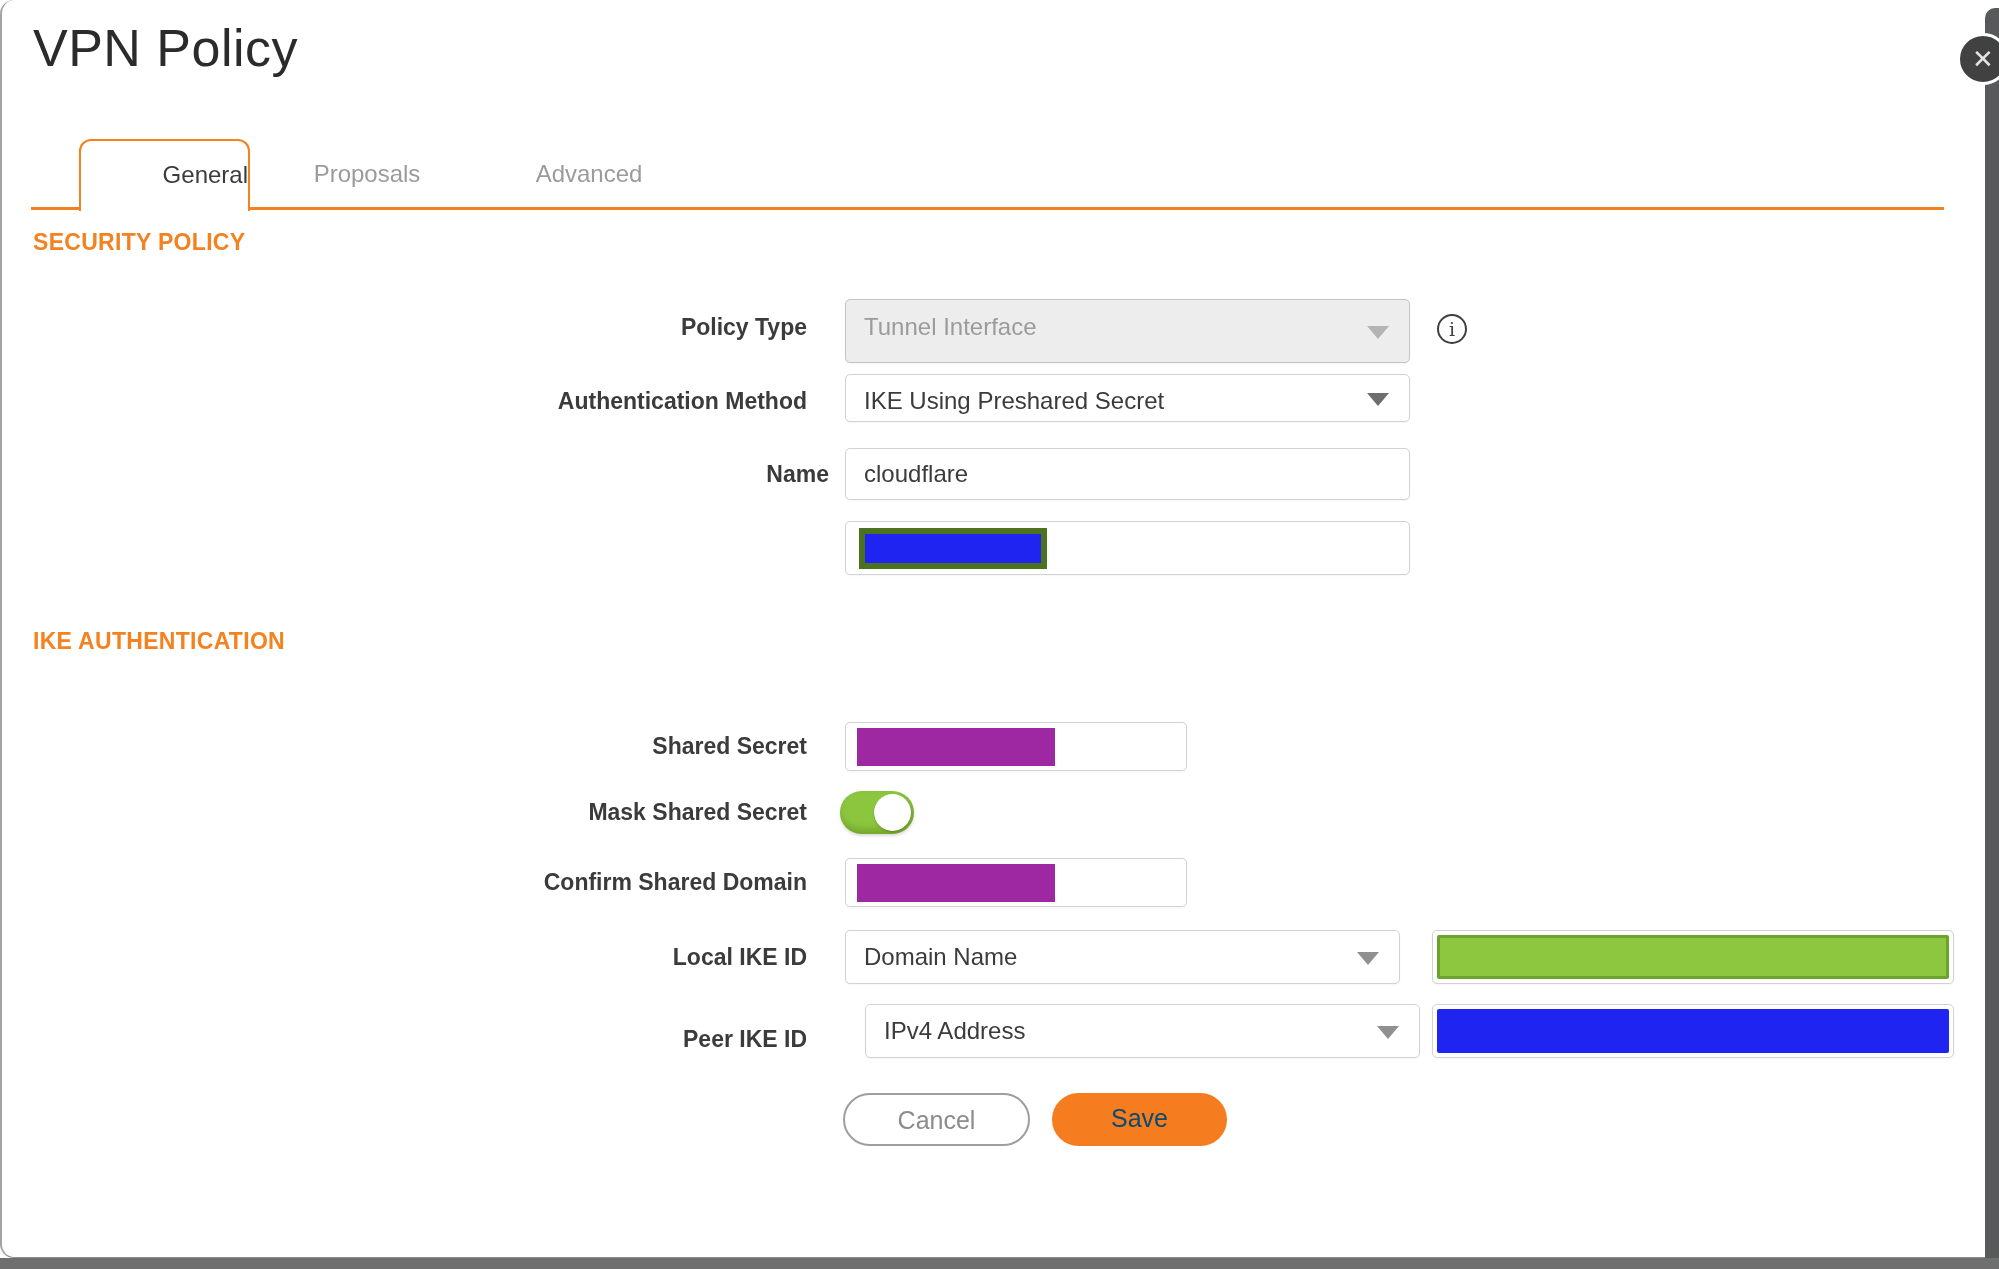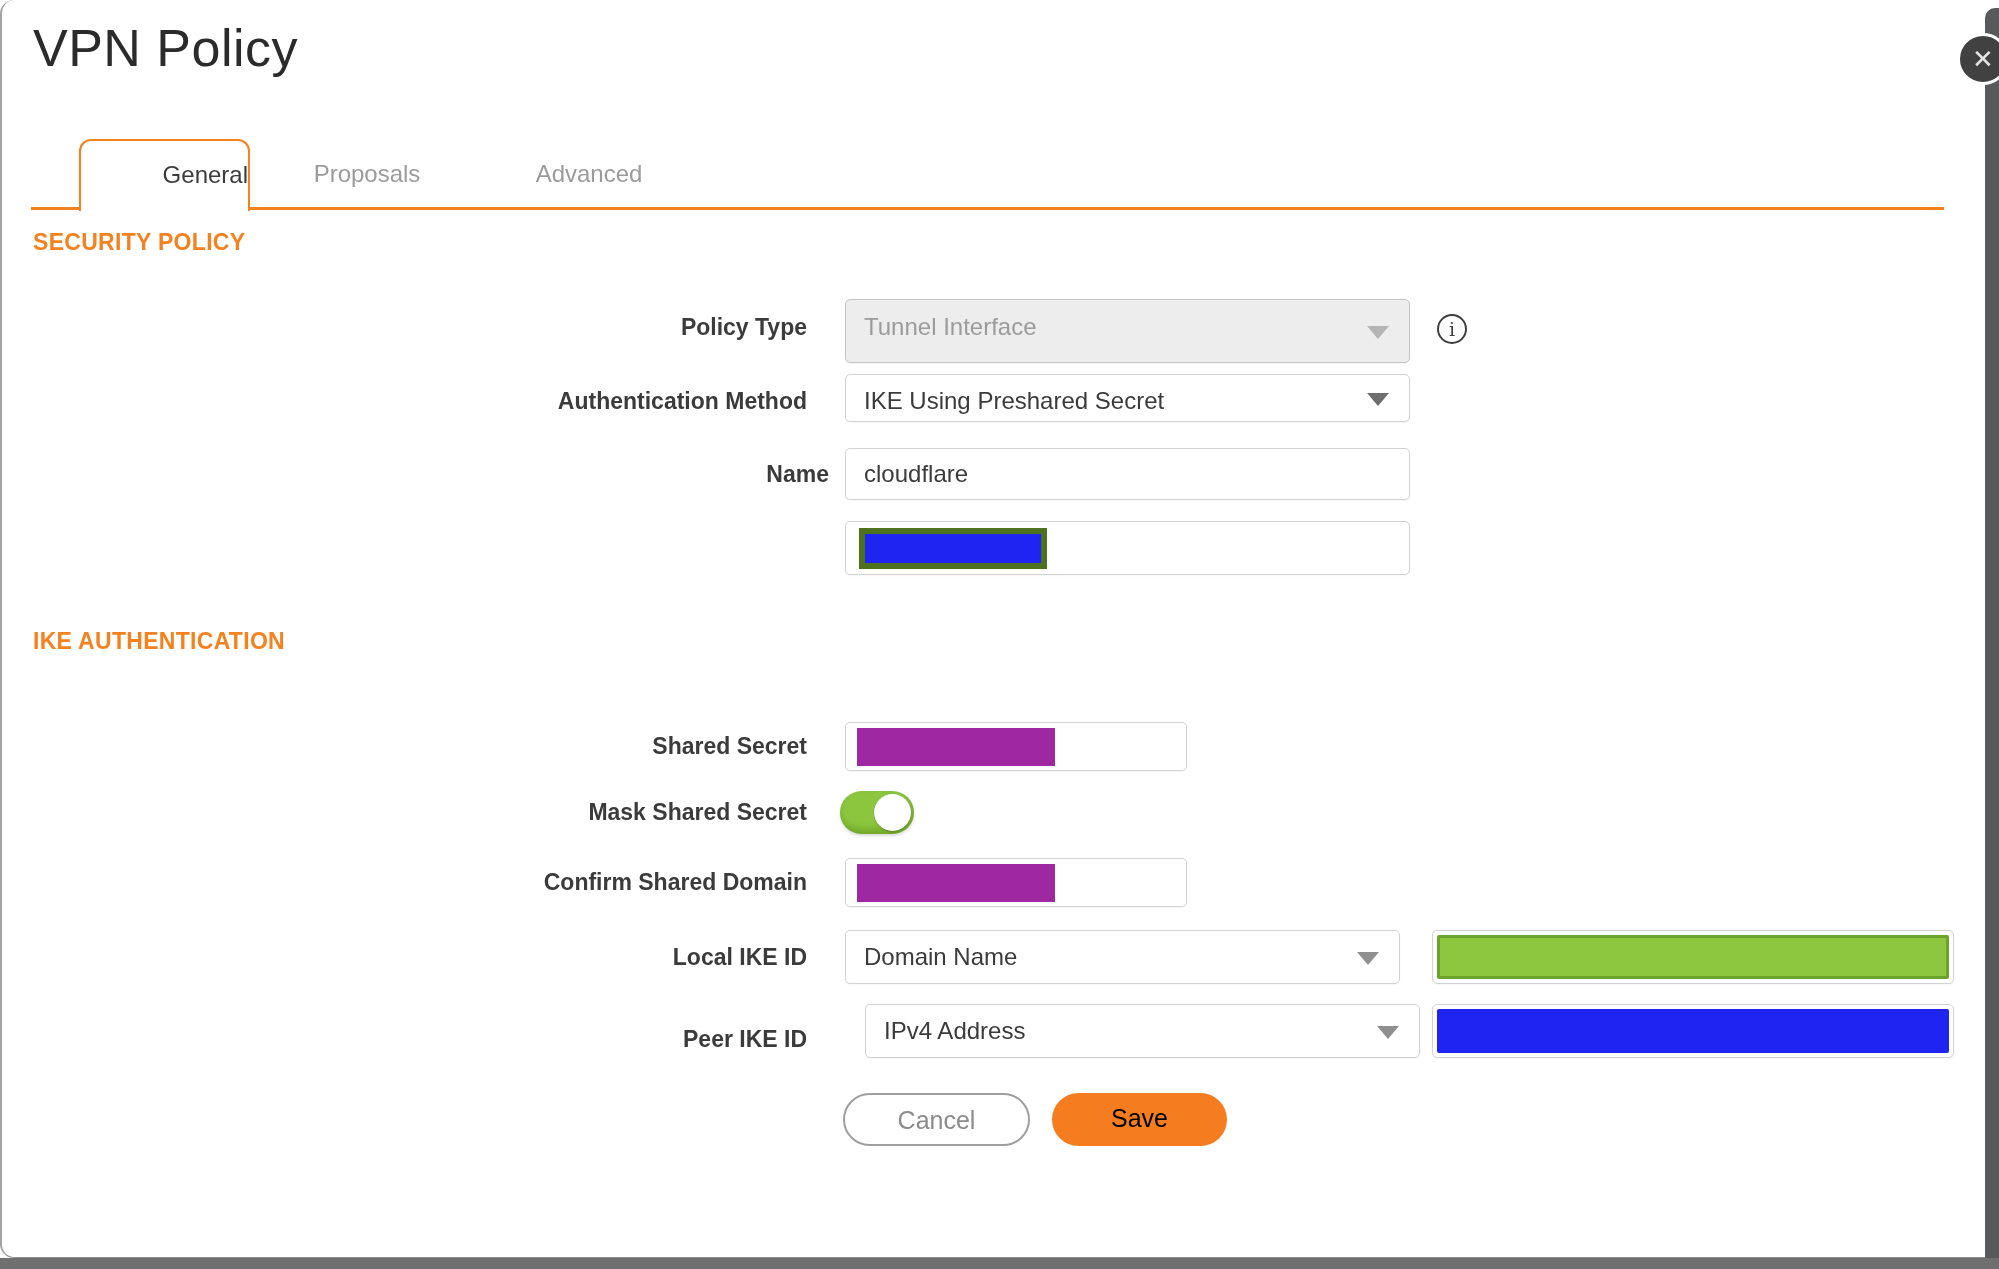--- a/index.html
+++ b/index.html
@@ -78,21 +78,21 @@
             box-shadow:inset -2px -5px 7px rgba(70,110,0,0.35), 0 2px 3px rgba(0,0,0,0.15); }
   .toggle-knob { position:absolute; right:3px; top:3px; width:37px; height:37px;
                  background:#ffffff; border-radius:50%;
                  box-shadow:0 1px 2px rgba(0,0,0,0.25); }
 
   
   .btn { position:absolute; top:1093px; height:53px; border-radius:27px; font-size:25px;
          text-align:center; line-height:51px; cursor:pointer; }
   .btn-cancel { left:843px; width:187px; background:#ffffff; border:2px solid #9e9e9e;
                 color:#8b8b8b; }
-  .btn-save   { left:1052px; width:175px; background:#f57c1f; border:none; color:#000000; }
+  .btn-save   { left:1052px; width:175px; background:#f57c1f; border:none; color:#0c4a6e; }
 </style>
 </head>
 <body>
 
 <div class="stage">
 
   <div class="backdrop-right"></div>
   <div class="backdrop-bottom"></div>
 
   <div class="card"></div>

